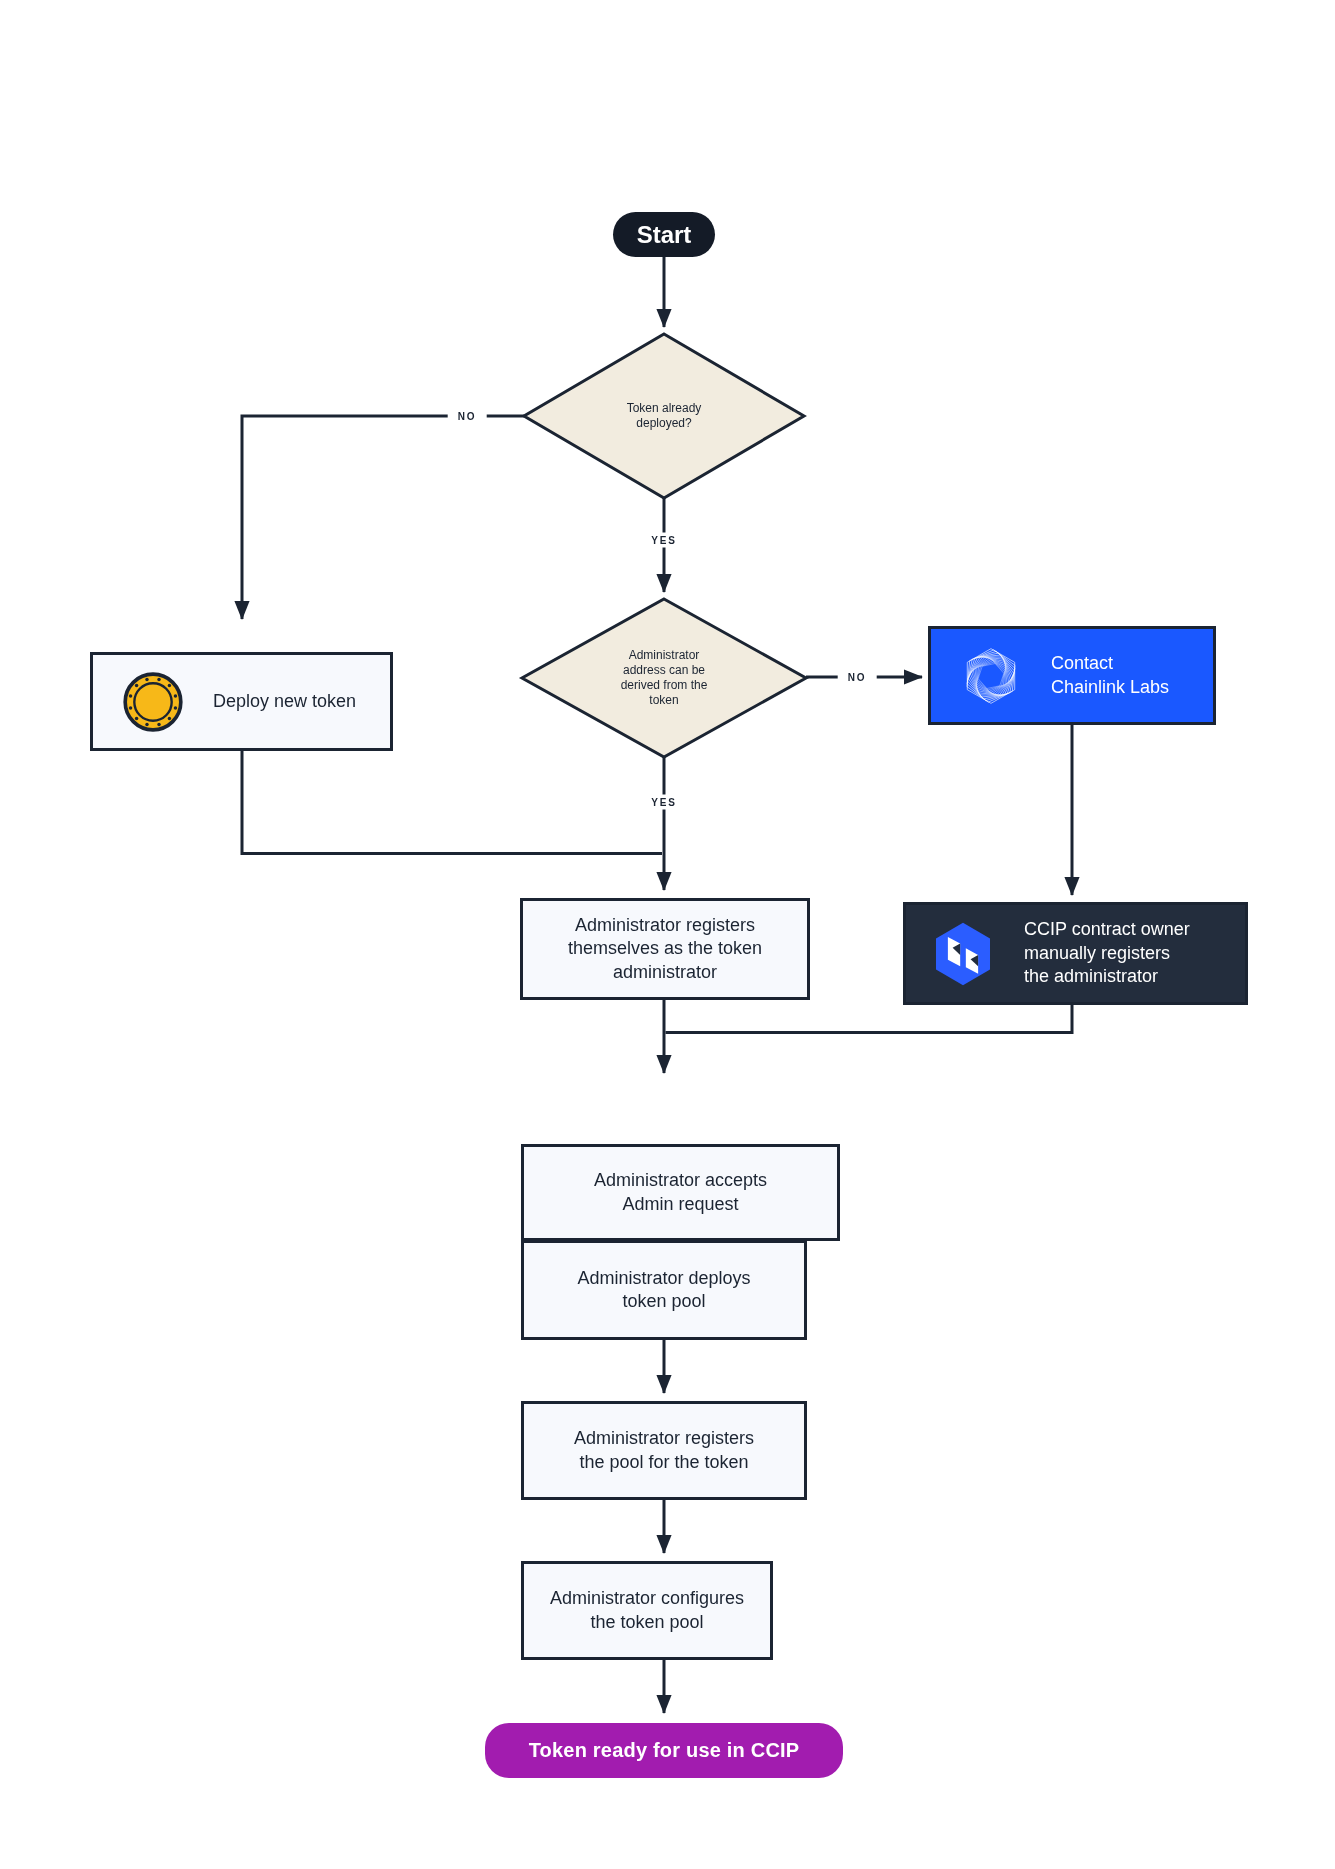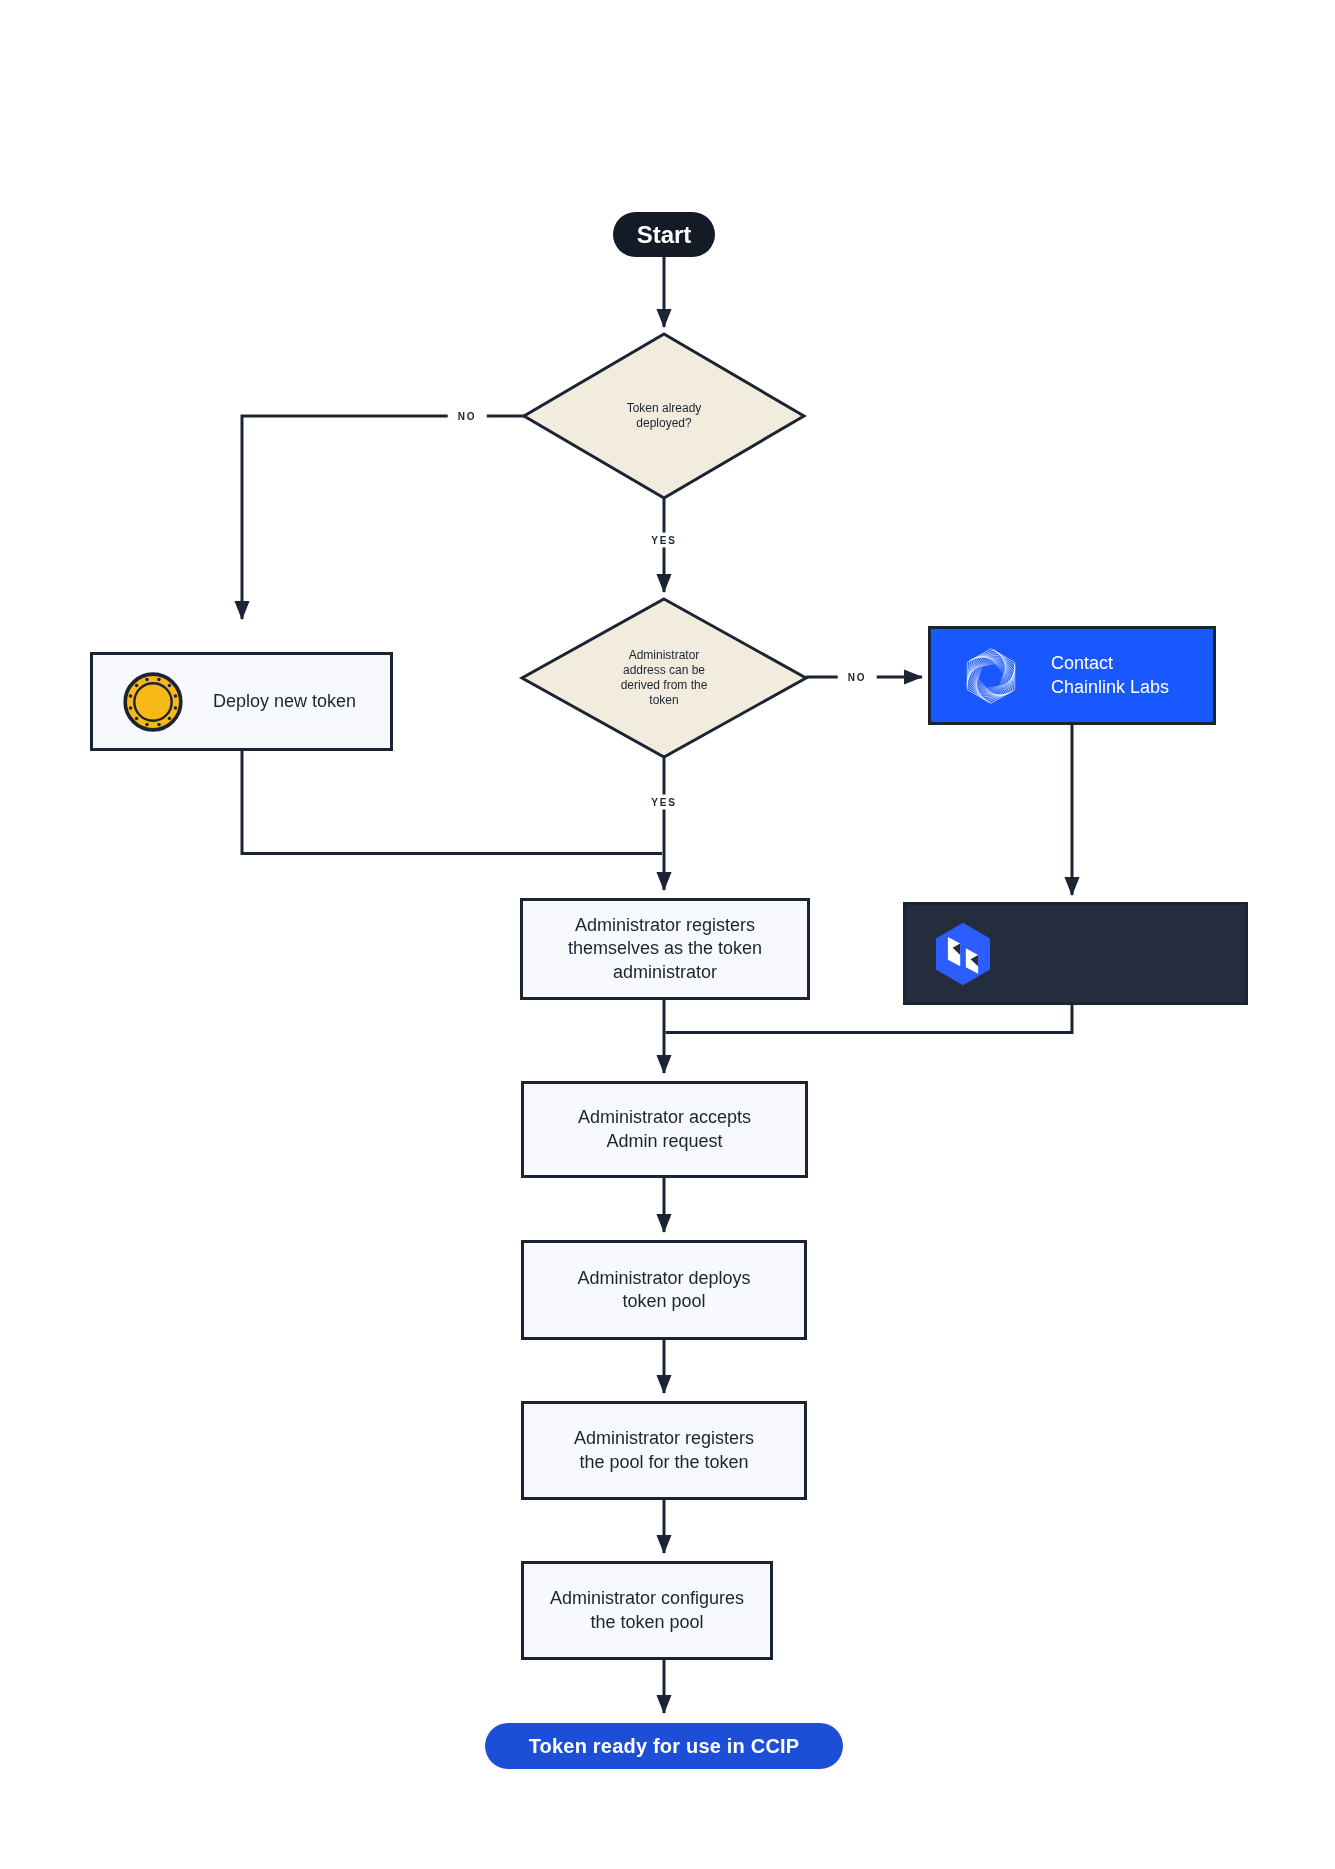--- a/index.html
+++ b/index.html
@@ -10,21 +10,21 @@
   #wires{position:absolute;left:0;top:0;width:1335px;height:1869px;}
   .page-title{
     position:absolute;left:0;top:84px;width:1335px;text-align:center;
     font-size:40px;font-weight:700;letter-spacing:-0.5px;color:#1a2433;
   }
   .pill{
     position:absolute;display:flex;align-items:center;justify-content:center;
     border-radius:24px;color:#ffffff;
   }
   .pill.start{left:613px;top:212px;width:102px;height:45px;background:#141b27;font-size:24px;font-weight:600;}
-  .pill.end{left:485px;top:1723px;width:358px;height:46px;background:#1d4ed8;font-size:20px;font-weight:700;letter-spacing:0.2px;}
+  .pill.end{left:485px;top:1723px;width:358px;height:55px;background:#a21caf;font-size:20px;font-weight:700;letter-spacing:0.2px;}
   .process-box{
     position:absolute;background:#f7f9fd;border:3px solid #1b2432;box-sizing:border-box;
     display:flex;align-items:center;justify-content:center;
     font-size:18px;line-height:1.3;text-align:center;white-space:pre-line;color:#1b2432;
   }
   .process-box.icon-left{justify-content:flex-start;text-align:left;padding-left:29px;gap:29px;}
   .process-box.blue{background:#1a58ff;color:#ffffff;}
   .process-box.dark{background:#232d3d;color:#ffffff;border-color:#1b2432;}
   .diamond-label{
     position:absolute;transform:translate(-50%,-50%);
@@ -138,23 +138,26 @@
   </div>
 
   <div class="process-box icon-left dark" style="left:903px;top:902px;width:345px;height:103px;padding-left:23px;gap:27px;">
     <svg class="node-icon" width="68" height="68" viewBox="-36 -36 72 72">
       <polygon points="0,-33 28.6,-16.5 28.6,16.5 0,33 -28.6,16.5 -28.6,-16.5" fill="#2b5dff"></polygon>
       <path d="M -16,-18 L -3,-11 L -3,13 L -16,6 Z" fill="#ffffff"></path>
       <path d="M -3,-11 L -3,1 L -11,-6.5 Z" fill="#232d3d"></path>
       <path d="M 3,-6 L 16,1 L 16,21 L 3,14 Z" fill="#ffffff"></path>
       <path d="M 16,1 L 16,13 L 8,5.5 Z" fill="#232d3d"></path>
     </svg>
+    <span>CCIP contract owner
+manually registers
+the administrator</span>
   </div>
 
-  <div class="process-box" style="left:521px;top:1081px;width:287px;height:97px;">
+  <div class="process-box" style="left:521px;top:1144px;width:319px;height:97px;">
     <span>Administrator accepts
 Admin request</span>
   </div>
 
   <div class="process-box" style="left:521px;top:1240px;width:286px;height:100px;">
     <span>Administrator deploys
 token pool</span>
   </div>
 
   <div class="process-box" style="left:521px;top:1401px;width:286px;height:99px;">

